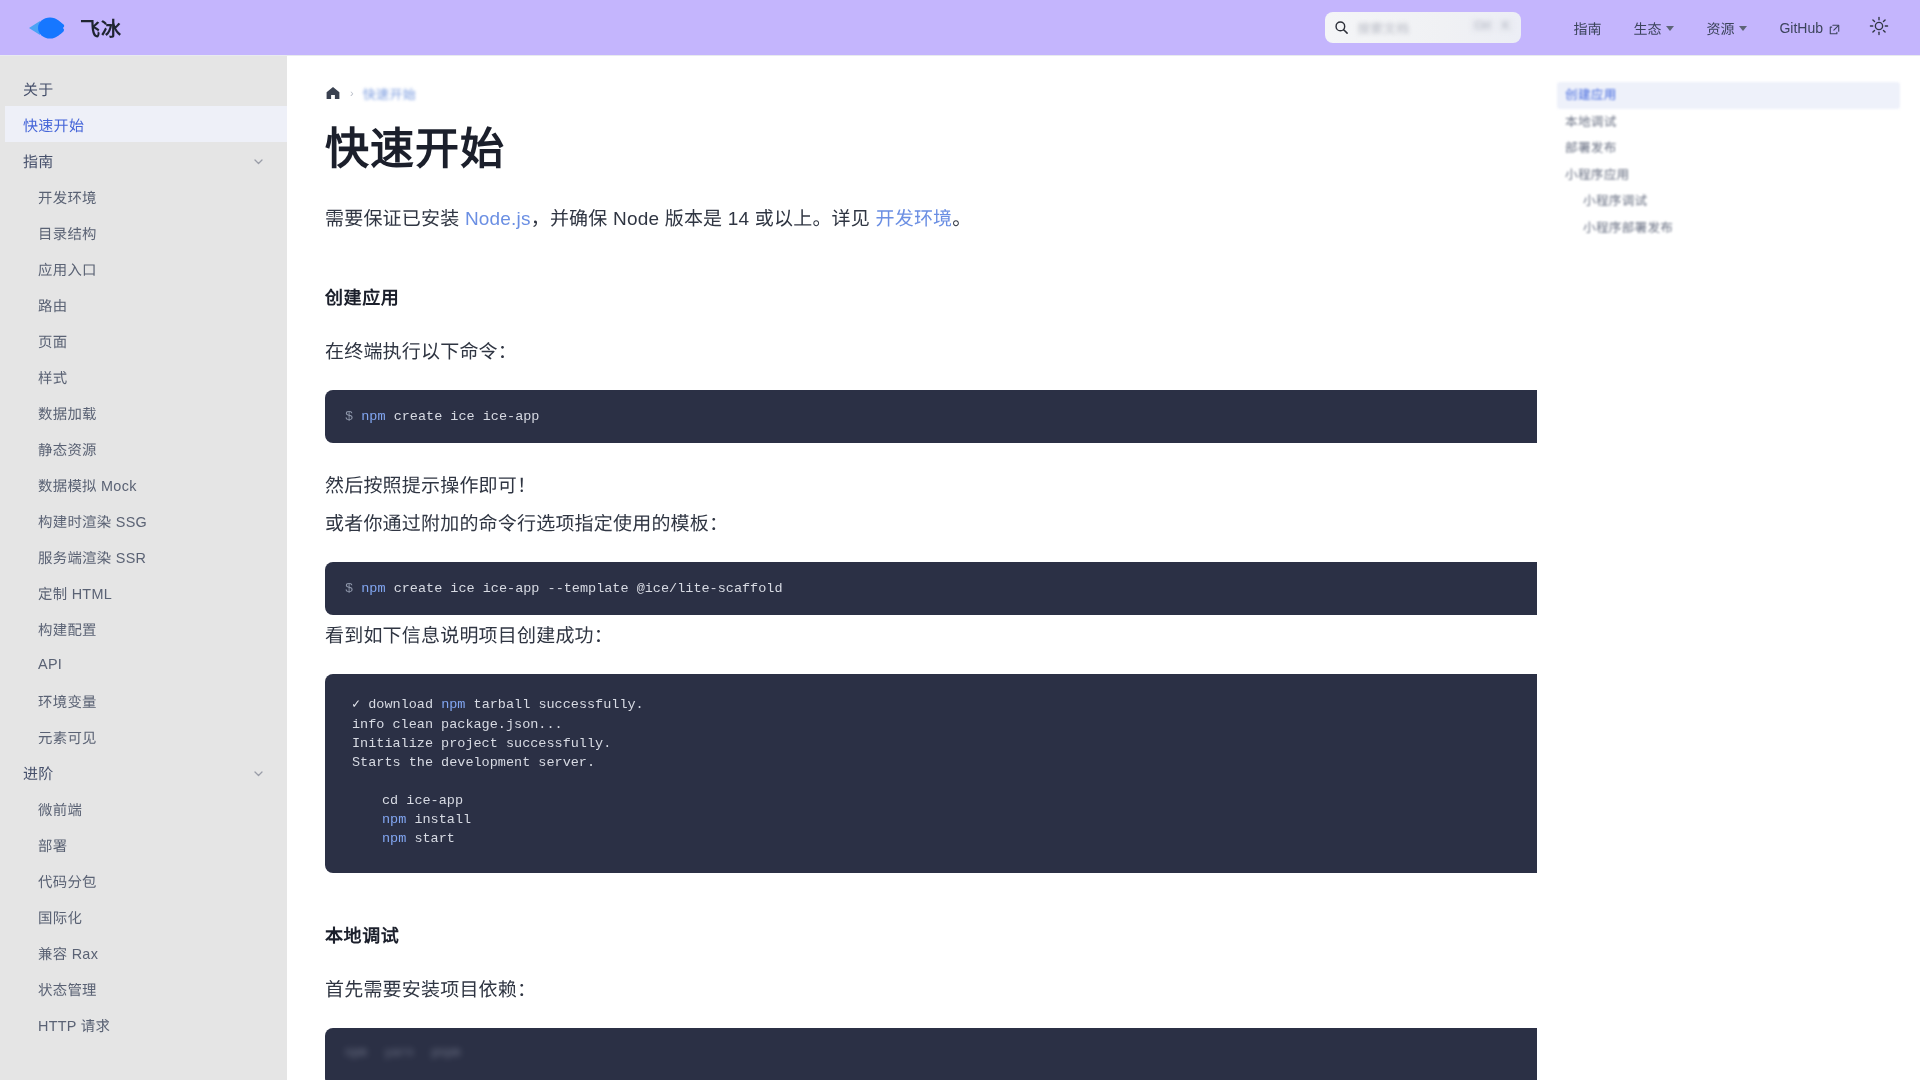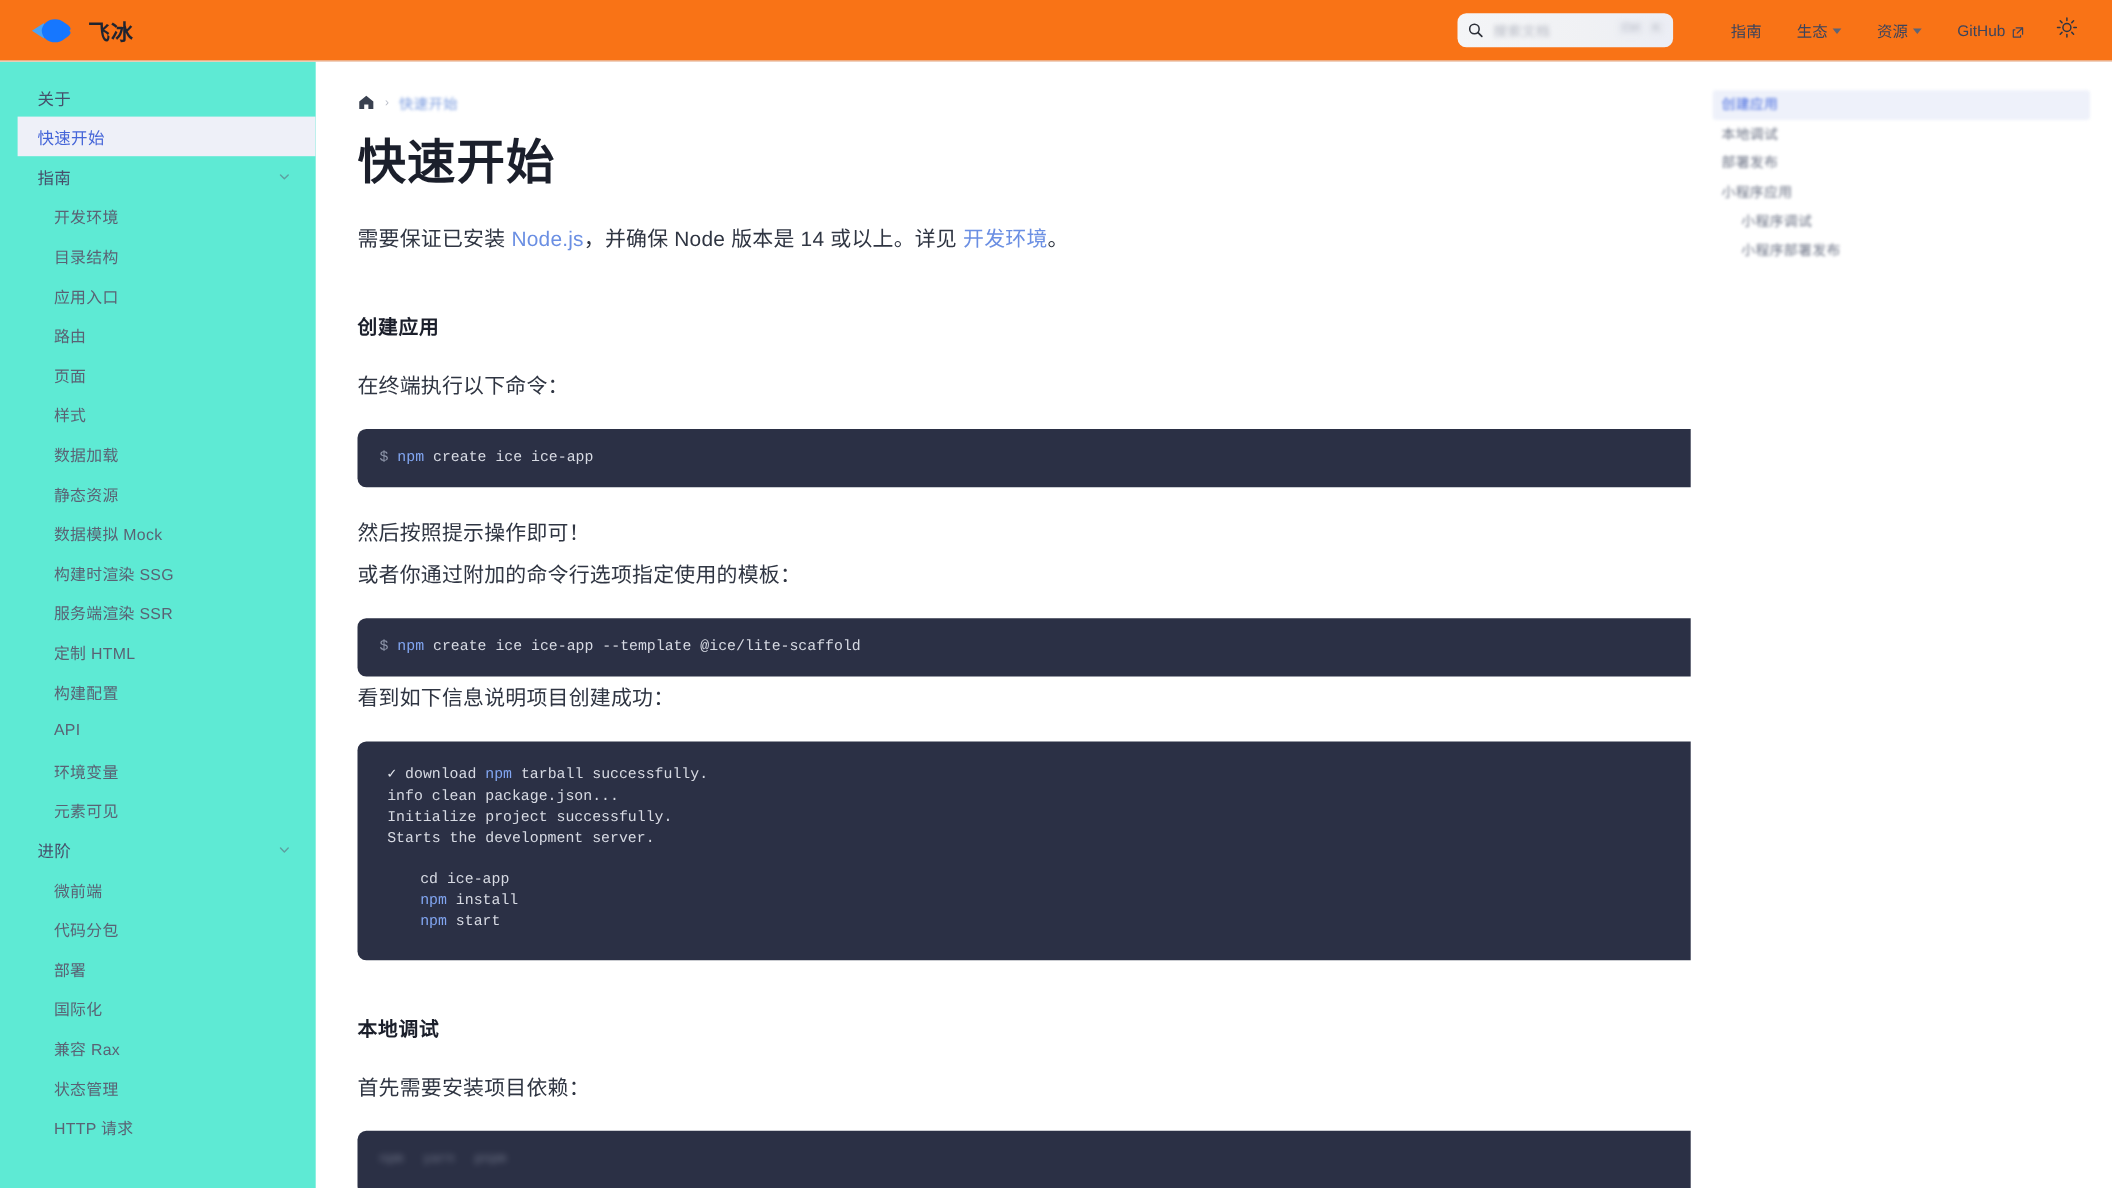--- a/index.html
+++ b/index.html
@@ -10,21 +10,21 @@
     background: #ffffff;
     font-family: "Liberation Sans", "DejaVu Sans", sans-serif;
     color: #213547;
     -webkit-font-smoothing: antialiased;
   }
 
   
   .header {
     position: absolute; top: 0; left: 0;
     width: 1920px; height: 56px;
-    background: #f97316;
+    background: #c4b5fd;
     border-bottom: 1px solid #e8eaef;
     display: flex; align-items: center;
     z-index: 30;
   }
   .brand {
     display: flex; align-items: center; gap: 11px;
     padding-left: 27px; width: 287px;
     height: 100%;
     cursor: pointer;
   }
@@ -79,22 +79,22 @@
   .ext-ico { width: 11px; height: 11px; margin-left: 1px; }
   .theme-btn {
     display: flex; align-items: center; justify-content: center;
     width: 34px; height: 34px; margin-left: 6px; cursor: pointer;
   }
 
   
   .sidebar {
     position: absolute; top: 56px; left: 0;
     width: 287px; height: 1024px;
-    background: #5eead4;
-    padding: 14px 0 40px 16px;
+    background: #e5e5e5;
+    padding: 14px 0 40px 5px;
     overflow: hidden;
   }
   .side-link {
     display: flex; align-items: center;
     height: 36px; padding-left: 18px; padding-right: 22px;
     font-size: 15px; color: #46506b; cursor: pointer;
     letter-spacing: .3px;
   }
   .side-link.group { justify-content: space-between; font-weight: 400; }
   .side-link.active {
@@ -322,24 +322,24 @@
       <svg viewBox="0 0 13 13" width="13" height="13">
         <path d="M3 5 L6.5 8.5 L10 5" fill="none" stroke="#5d6477" stroke-width="1.3" stroke-linecap="round" stroke-linejoin="round"></path>
       </svg>
     </span>
   </div>
 
   <div class="side-link child">
       <span>微前端</span>
     </div>
   <div class="side-link child">
+      <span>部署</span>
+    </div>
+  <div class="side-link child">
       <span>代码分包</span>
-    </div>
-  <div class="side-link child">
-      <span>部署</span>
     </div>
   <div class="side-link child">
       <span>国际化</span>
     </div>
   <div class="side-link child">
       <span>兼容 Rax</span>
     </div>
   <div class="side-link child">
       <span>状态管理</span>
     </div>

